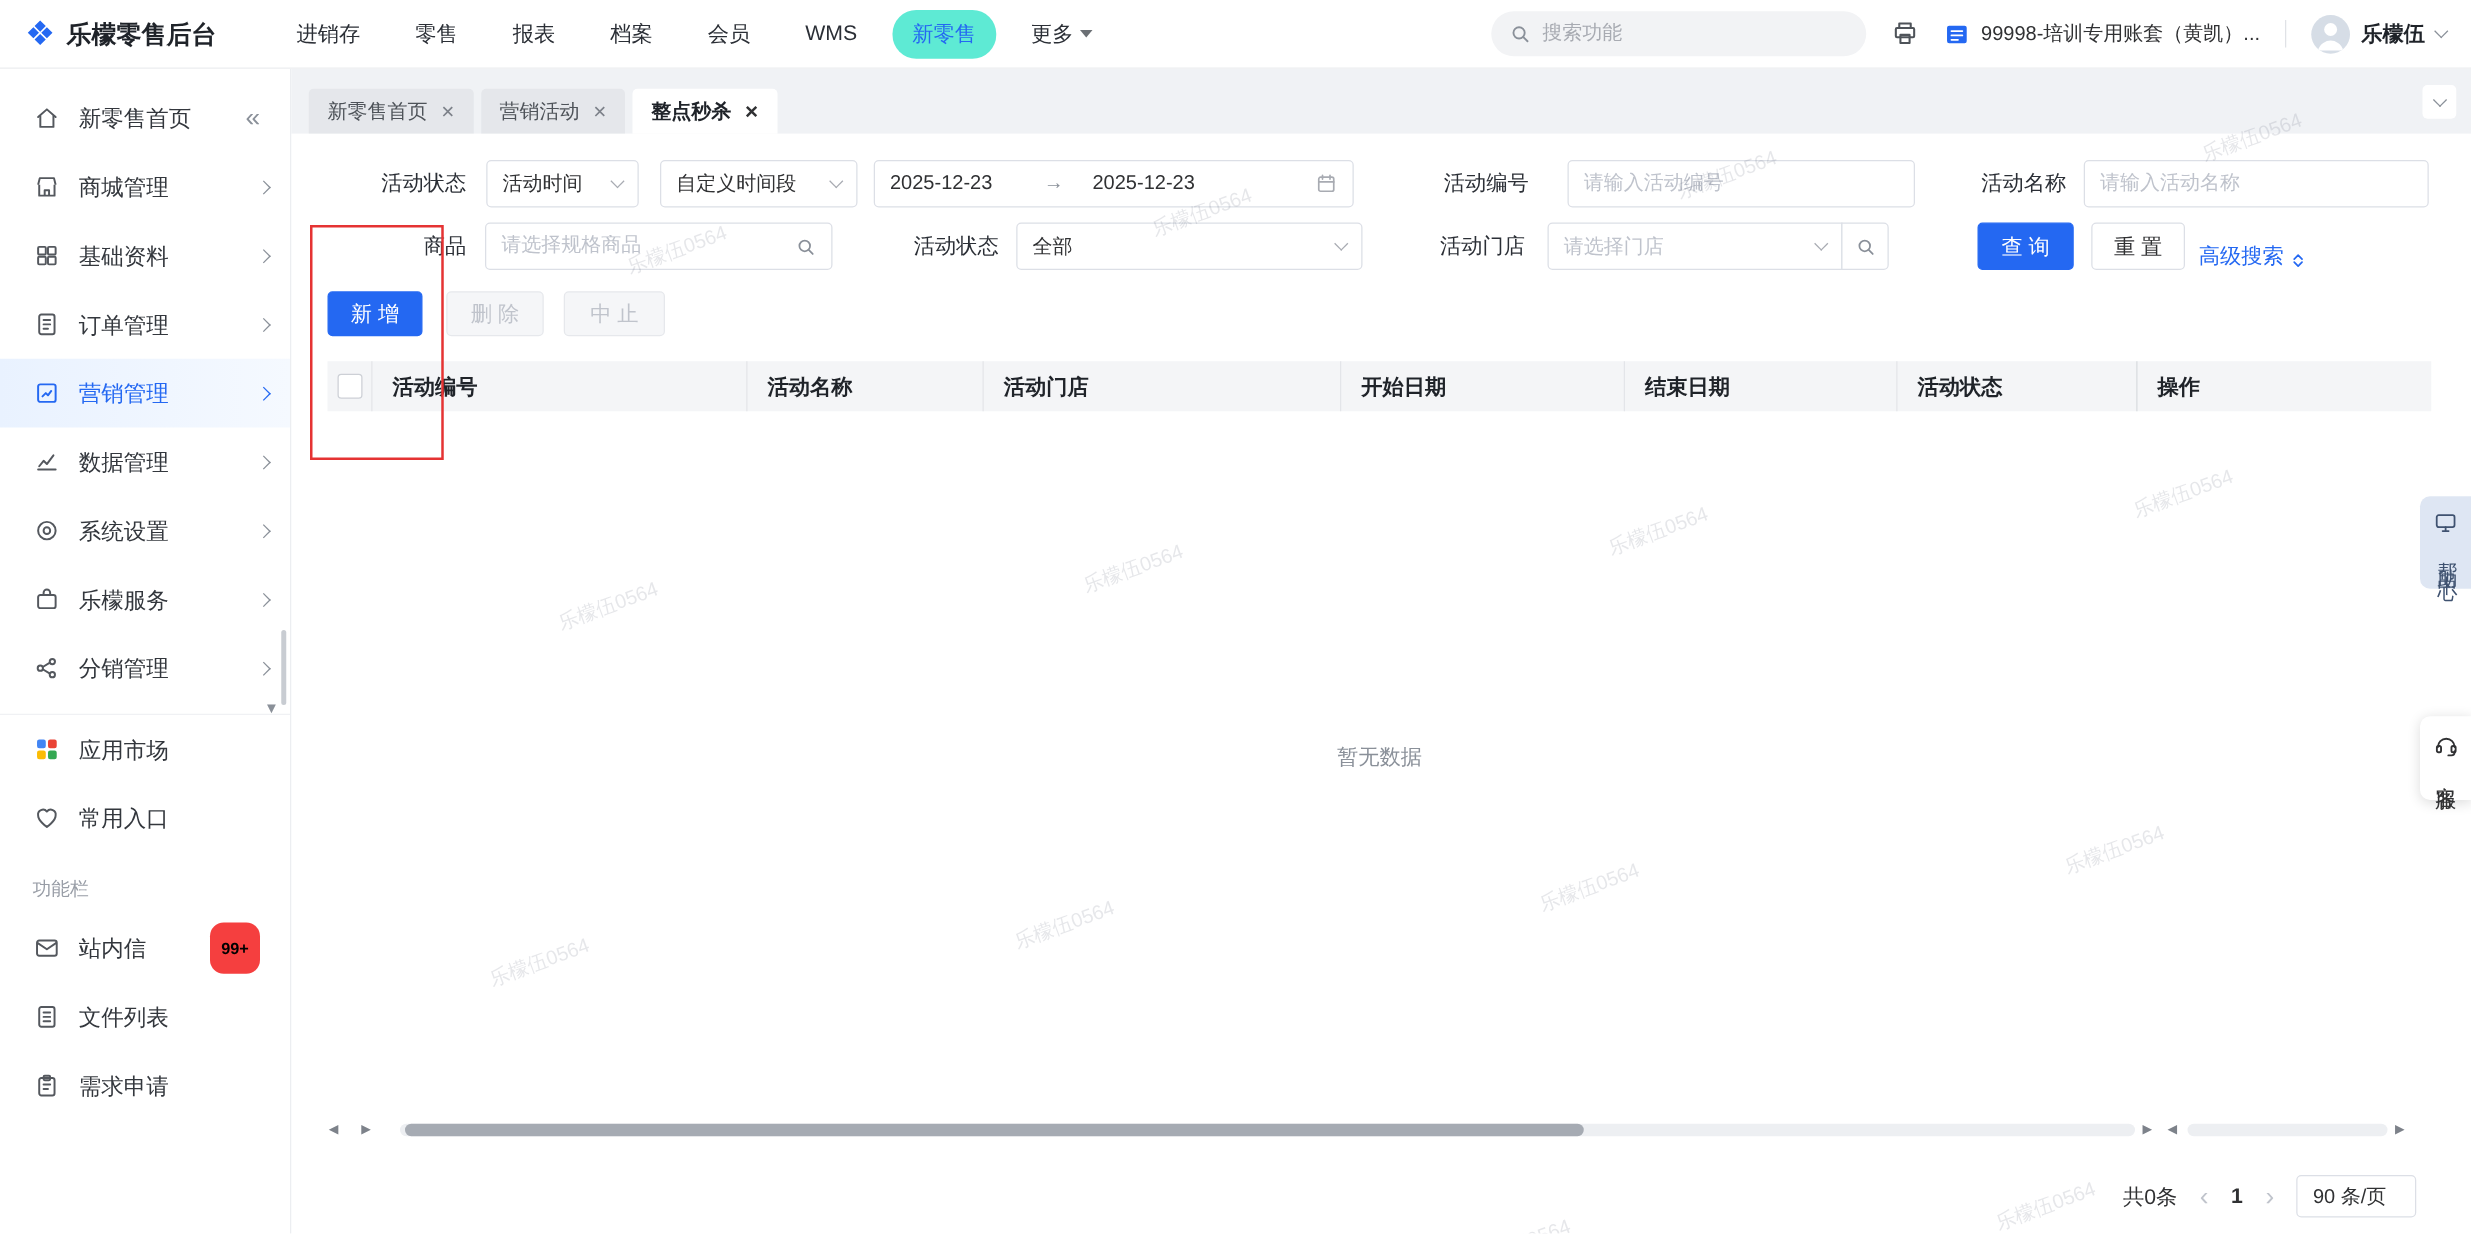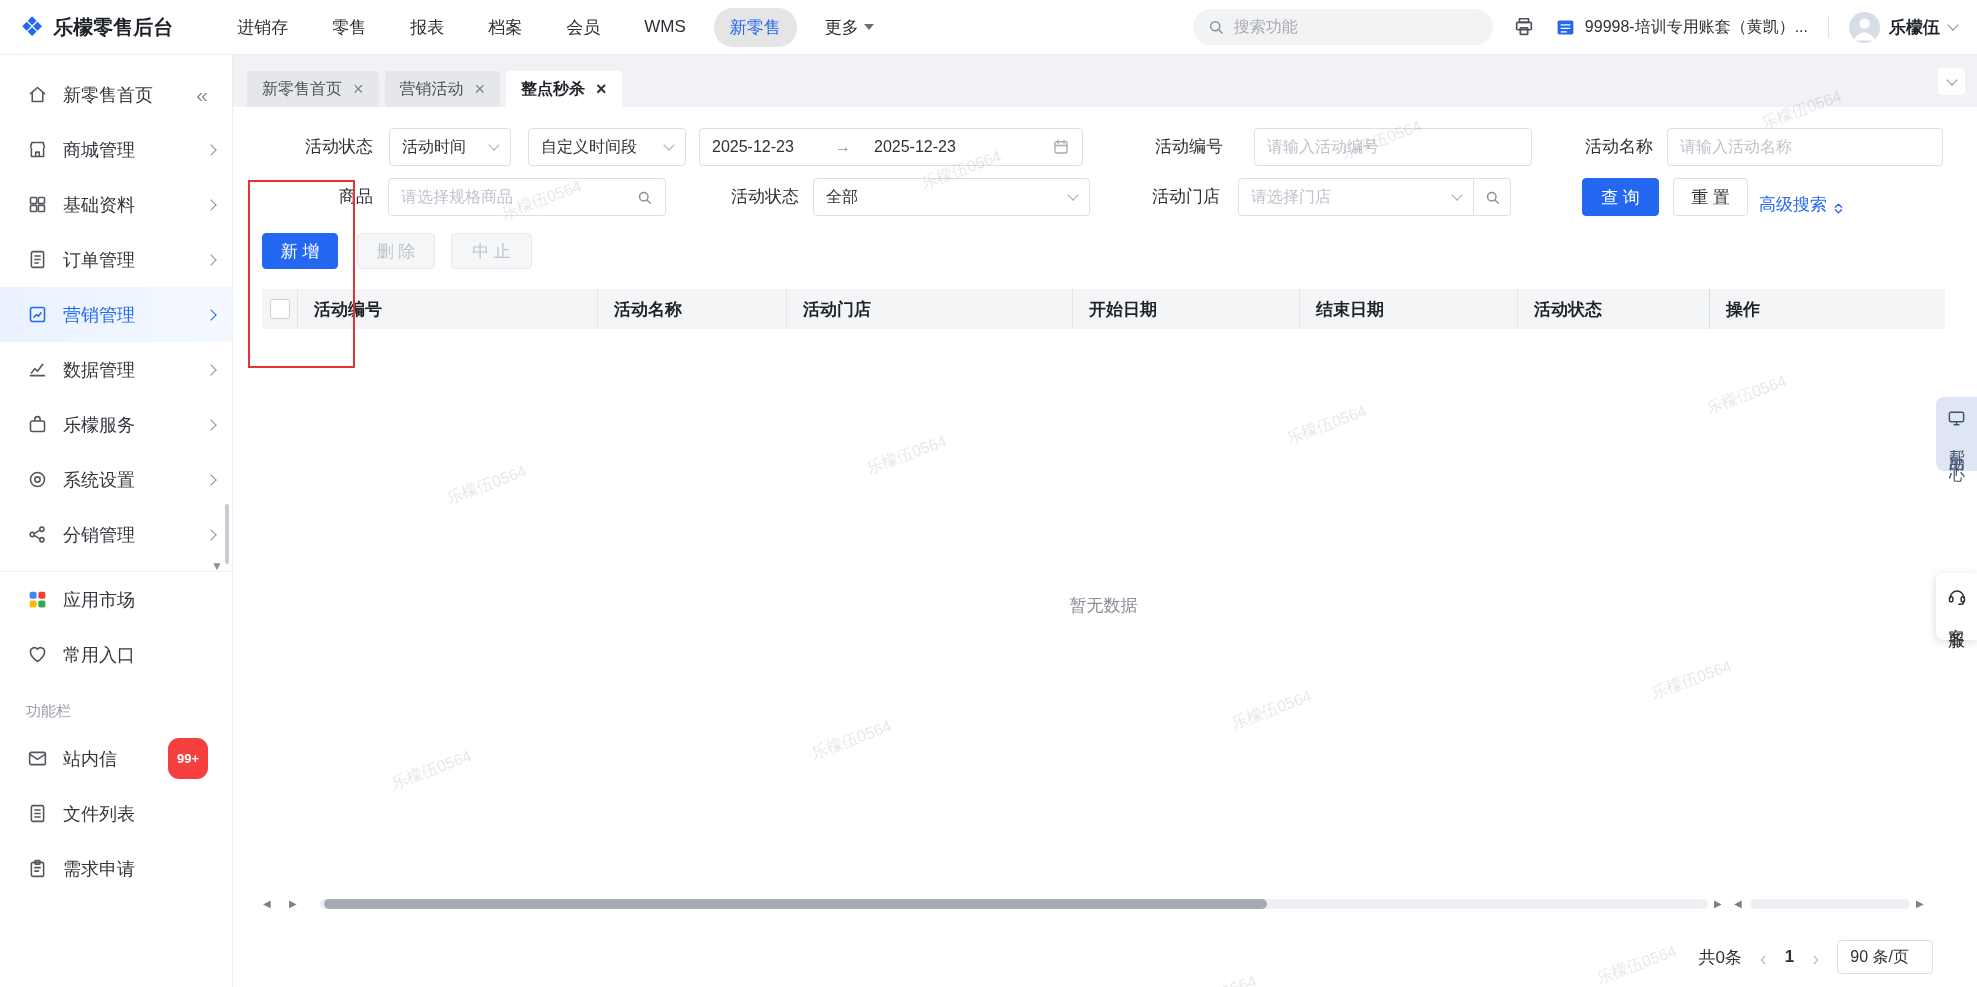--- a/index.html
+++ b/index.html
@@ -7,21 +7,21 @@
 body { font-family: "Liberation Sans","DejaVu Sans",sans-serif; background:#fff; overflow:hidden; }
 #app { position:relative; width:1977px; height:987px; background:#fff; overflow:hidden; }
 
 
 #topbar { position:absolute; top:0; left:0; right:0; height:55px; background:#fff; border-bottom:1px solid #ebedf0; display:flex; align-items:center; padding:0 20px; z-index:40; }
 .logo { display:flex; align-items:center; gap:9px; }
 .logo-icon { color:var(--primary,#2468f2); font-size:27px; line-height:1; }
 .logo-text { font-size:20px; font-weight:bold; color:#1f2329; white-space:nowrap; }
 #main-nav { display:flex; align-items:center; margin-left:48px; gap:12px; }
 .nav-item { font-size:17px; color:#2b2f36; padding:8px 16px; border-radius:4px; cursor:pointer; display:flex; align-items:center; gap:5px; white-space:nowrap; }
-.nav-item.active { background:#e5e5e5; color:var(--primary,#2468f2);border-radius:19px; }
+.nav-item.active { background:#5eead4; color:var(--primary,#2468f2);border-radius:19px; }
 .caret-down { width:0; height:0; border-left:5px solid transparent; border-right:5px solid transparent; border-top:6px solid #6b7075; }
 .topbar-right { margin-left:auto; display:flex; align-items:center; gap:20px; }
 .search-pill { width:300px; height:36px; background:#f2f3f5; border-radius:18px; display:flex; align-items:center; padding:0 14px; gap:9px; }
 .search-pill input { border:none; outline:none; background:transparent; font-size:16px; color:#303133; width:100%; }
 .search-pill input::placeholder { color:#a8abb2; }
 .icon-btn { display:flex; align-items:center; justify-content:center; cursor:pointer; color:#4e5359; }
 .account { display:flex; align-items:center; gap:9px; font-size:16px; color:#303133; cursor:pointer; white-space:nowrap; }
 .v-divider { width:1px; height:22px; background:#e0e2e6; }
 .user { display:flex; align-items:center; gap:9px; cursor:pointer; }
 .avatar { width:31px; height:31px; border-radius:50%; background:#d6dde6; display:flex; align-items:center; justify-content:center; overflow:hidden; }
@@ -34,21 +34,21 @@
 #sidebar { position:absolute; top:55px; left:0; width:233px; bottom:0; background:#fff; border-right:1px solid #eceef1; padding-top:12px; z-index:30; }
 .side-item { height:55px; display:flex; align-items:center; padding:0 16px 0 26px; gap:15px; font-size:18px; color:#33373d; position:relative; cursor:pointer; white-space:nowrap; }
 .side-item .s-icon { width:22px; height:22px; color:#54585e; display:flex; align-items:center; justify-content:center; flex:none; }
 .side-item .item-chev { position:absolute; right:17px; }
 .side-item.active { color:var(--primary,#2468f2); background:linear-gradient(90deg,#e9f2ff,#f5f9ff); }
 .side-item.active .s-icon { color:var(--primary,#2468f2); }
 .side-item.active .chev { border-color:var(--primary,#2468f2); }
 .collapse-btn { position:absolute; right:26px; color:#8a9099; font-size:21px; letter-spacing:-2px; cursor:pointer; line-height:1; }
 .side-section { border-top:1px solid #f0f1f4; margin-top:9px; }
 .section-label { padding:20px 0 10px 26px; font-size:15px; color:#989da6; }
-.badge { background:var(--badge,#f53f3f); color:#ffffff; font-size:13px; font-weight:bold; border-radius:11px; padding:13px 9px; margin-left:auto; margin-right:8px; }
+.badge { background:var(--badge,#f53f3f); color:#000000; font-size:13px; font-weight:bold; border-radius:11px; padding:13px 9px; margin-left:auto; margin-right:8px; }
 .side-scroll-thumb { position:absolute; right:3px; top:449px; width:4px; height:60px; background:#c8ccd2; border-radius:2px; }
 .side-scroll-arrow { position:absolute; right:9px; top:504px; color:#8a9099; font-size:12px; }
 
 
 #main { position:absolute; left:233px; top:55px; right:0; bottom:0; display:flex; flex-direction:column; }
 #tabstrip { height:52px; background:#f0f2f5; display:flex; align-items:flex-end; padding:0 14px; gap:6px; position:relative; flex:none; }
 .tab { height:36px; display:flex; align-items:center; gap:11px; padding:0 15px; background:#e5e7eb; border-radius:4px 4px 0 0; font-size:16px; color:#4e5359; cursor:pointer; white-space:nowrap; }
 .tab.active { background:#fff; color:#1f2329; font-weight:bold; }
 .tab .close { font-size:18px; color:#7d828a; line-height:1; }
 .tab.active .close { color:#303133; }
@@ -267,36 +267,36 @@
           <svg width="21" height="21" viewBox="0 0 24 24" fill="none" stroke="currentColor" stroke-width="1.8" stroke-linecap="round" stroke-linejoin="round">
             <path d="M4 19h16"></path>
             <path d="M5 16l4-5 3 3 6-8"></path>
           </svg>
         </span>
       <span>数据管理</span>
       <span class="item-chev chev right"></span>
     </div>
     <div class="side-item">
       <span class="s-icon">
+          <svg width="21" height="21" viewBox="0 0 24 24" fill="none" stroke="currentColor" stroke-width="1.8">
+            <circle cx="12" cy="12" r="8"></circle>
+            <circle cx="12" cy="12" r="3"></circle>
+          </svg>
+        </span>
+      <span>系统设置</span>
+      <span class="item-chev chev right"></span>
+    </div>
+    <div class="side-item">
+      <span class="s-icon">
           <svg width="21" height="21" viewBox="0 0 24 24" fill="none" stroke="currentColor" stroke-width="1.8" stroke-linejoin="round">
             <rect x="4" y="8" width="16" height="12" rx="2"></rect>
             <path d="M9 8V6a3 3 0 0 1 6 0v2"></path>
           </svg>
         </span>
       <span>乐檬服务</span>
-      <span class="item-chev chev right"></span>
-    </div>
-    <div class="side-item">
-      <span class="s-icon">
-          <svg width="21" height="21" viewBox="0 0 24 24" fill="none" stroke="currentColor" stroke-width="1.8">
-            <circle cx="12" cy="12" r="8"></circle>
-            <circle cx="12" cy="12" r="3"></circle>
-          </svg>
-        </span>
-      <span>系统设置</span>
       <span class="item-chev chev right"></span>
     </div>
     <div class="side-item">
       <span class="s-icon">
           <svg width="21" height="21" viewBox="0 0 24 24" fill="none" stroke="currentColor" stroke-width="1.8">
             <circle cx="6" cy="12" r="2.4"></circle>
             <circle cx="17" cy="6" r="2.4"></circle>
             <circle cx="17" cy="18" r="2.4"></circle>
             <path d="M8.2 11 14.8 7M8.2 13l6.6 4"></path>
           </svg>

